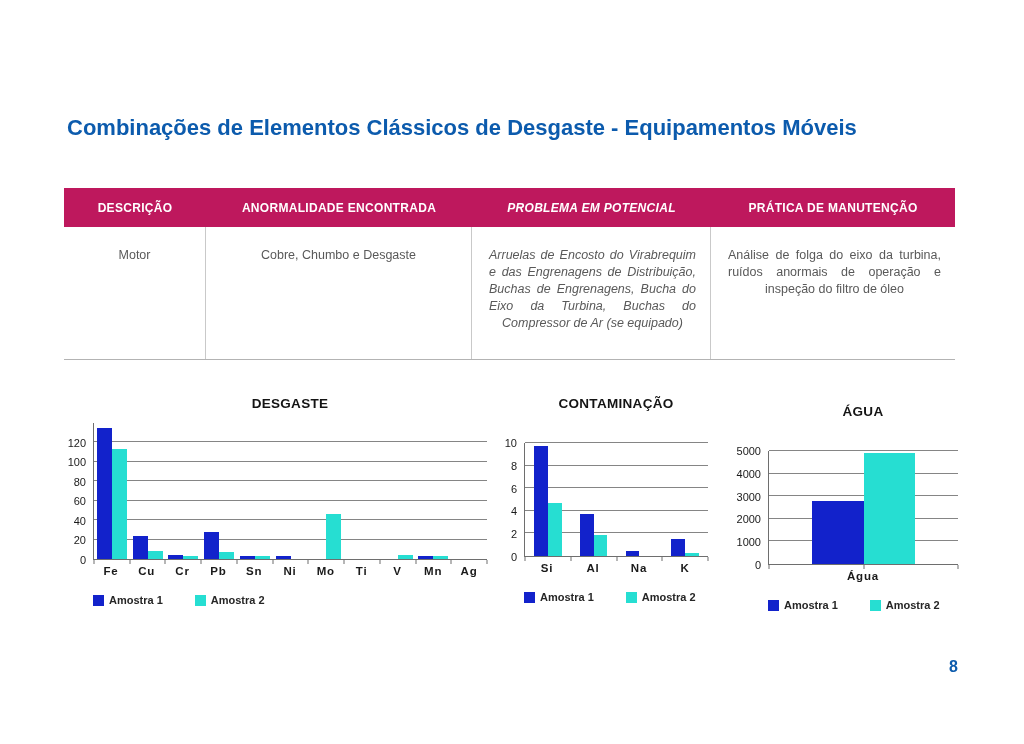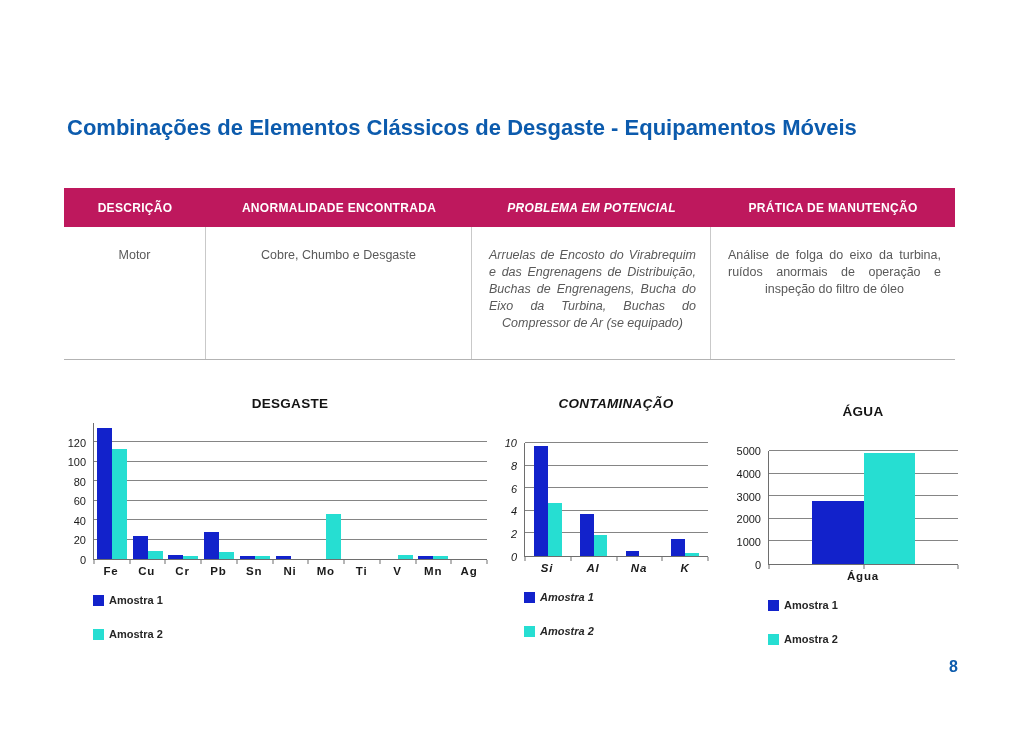--- a/index.html
+++ b/index.html
@@ -26,21 +26,21 @@
   .col1 { width:142px; }
   .col2 { width:266px; }
   .col3 { width:239px;font-style:italic; }
   .col4 { width:244px; }
   .td.col1, .td.col2 { text-align:center; }
   .td.col1, .td.col2, .td.col3 { border-right:1px solid #c9c9c9; }
   .td.col3, .td.col4 { padding-left:17px; padding-right:14px; text-align:justify; text-align-last:center; }
   
   .chart { position:absolute; }
   .c1 { left:63px;  top:396px; width:424px; }
-  .c2 { left:502px; top:396px; width:206px;font-style:italic; }
+  .c2 { left:502px; top:396px; width:206px; }
   .c3 { left:729px; top:396px; width:229px;margin-top:8px; }
   .chart-title {
     font-size:13.5px; font-weight:bold; color:#141414; text-align:center; letter-spacing:0.3px;
     height:18px;
   }
   .c1 .chart-title, .c1 .xlabels, .c1 .legend { margin-left:30px; }
   .c2 .chart-title, .c2 .xlabels, .c2 .legend { margin-left:22px; }
   .c3 .chart-title, .c3 .xlabels, .c3 .legend { margin-left:39px; }
   .chart-body { display:flex; align-items:stretch; }
   .c1 .chart-body { margin-top:9px; }
@@ -64,21 +64,21 @@
   .group { flex:1; height:100%; display:flex; justify-content:center; align-items:flex-end; }
   .bar { min-height:0; }
   .c1 .bar { width:42%; }
   .c2 .bar { width:30%; }
   .c3 .bar { width:27%; }
   .tick { position:absolute; bottom:-5px; width:1px; height:4px; background:#6e6e6e; transform:translateX(-0.5px); }
   .xlabels { display:flex; margin-top:5px; }
   .xlabel {
     flex:1; text-align:center; font-size:11.5px; font-weight:bold; color:#1a1a1a; letter-spacing:0.8px;
   }
-  .legend { display:flex; justify-content:center; gap:22px; margin-top:17px;flex-direction:column; }
+  .legend { display:flex; gap:32px; margin-top:17px; }
   .legend-item { display:flex; align-items:center; gap:5px; font-size:11px; font-weight:bold; color:#262626; }
   .swatch { display:inline-block; width:11px; height:11px; }
   .page-number {
     position:absolute; right:66px; top:658px;
     font-size:16px; font-weight:bold; color:#0c5bad;
   }
 </style>
 </head>
 <body>
 

